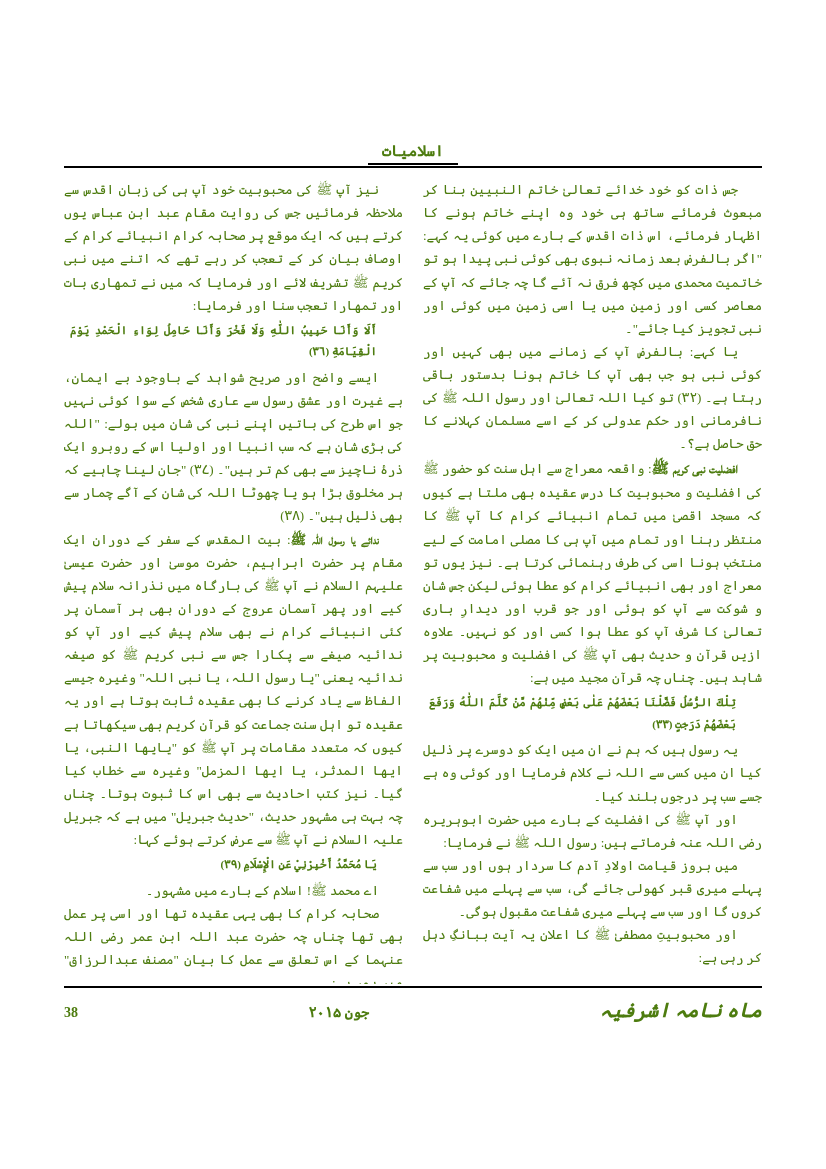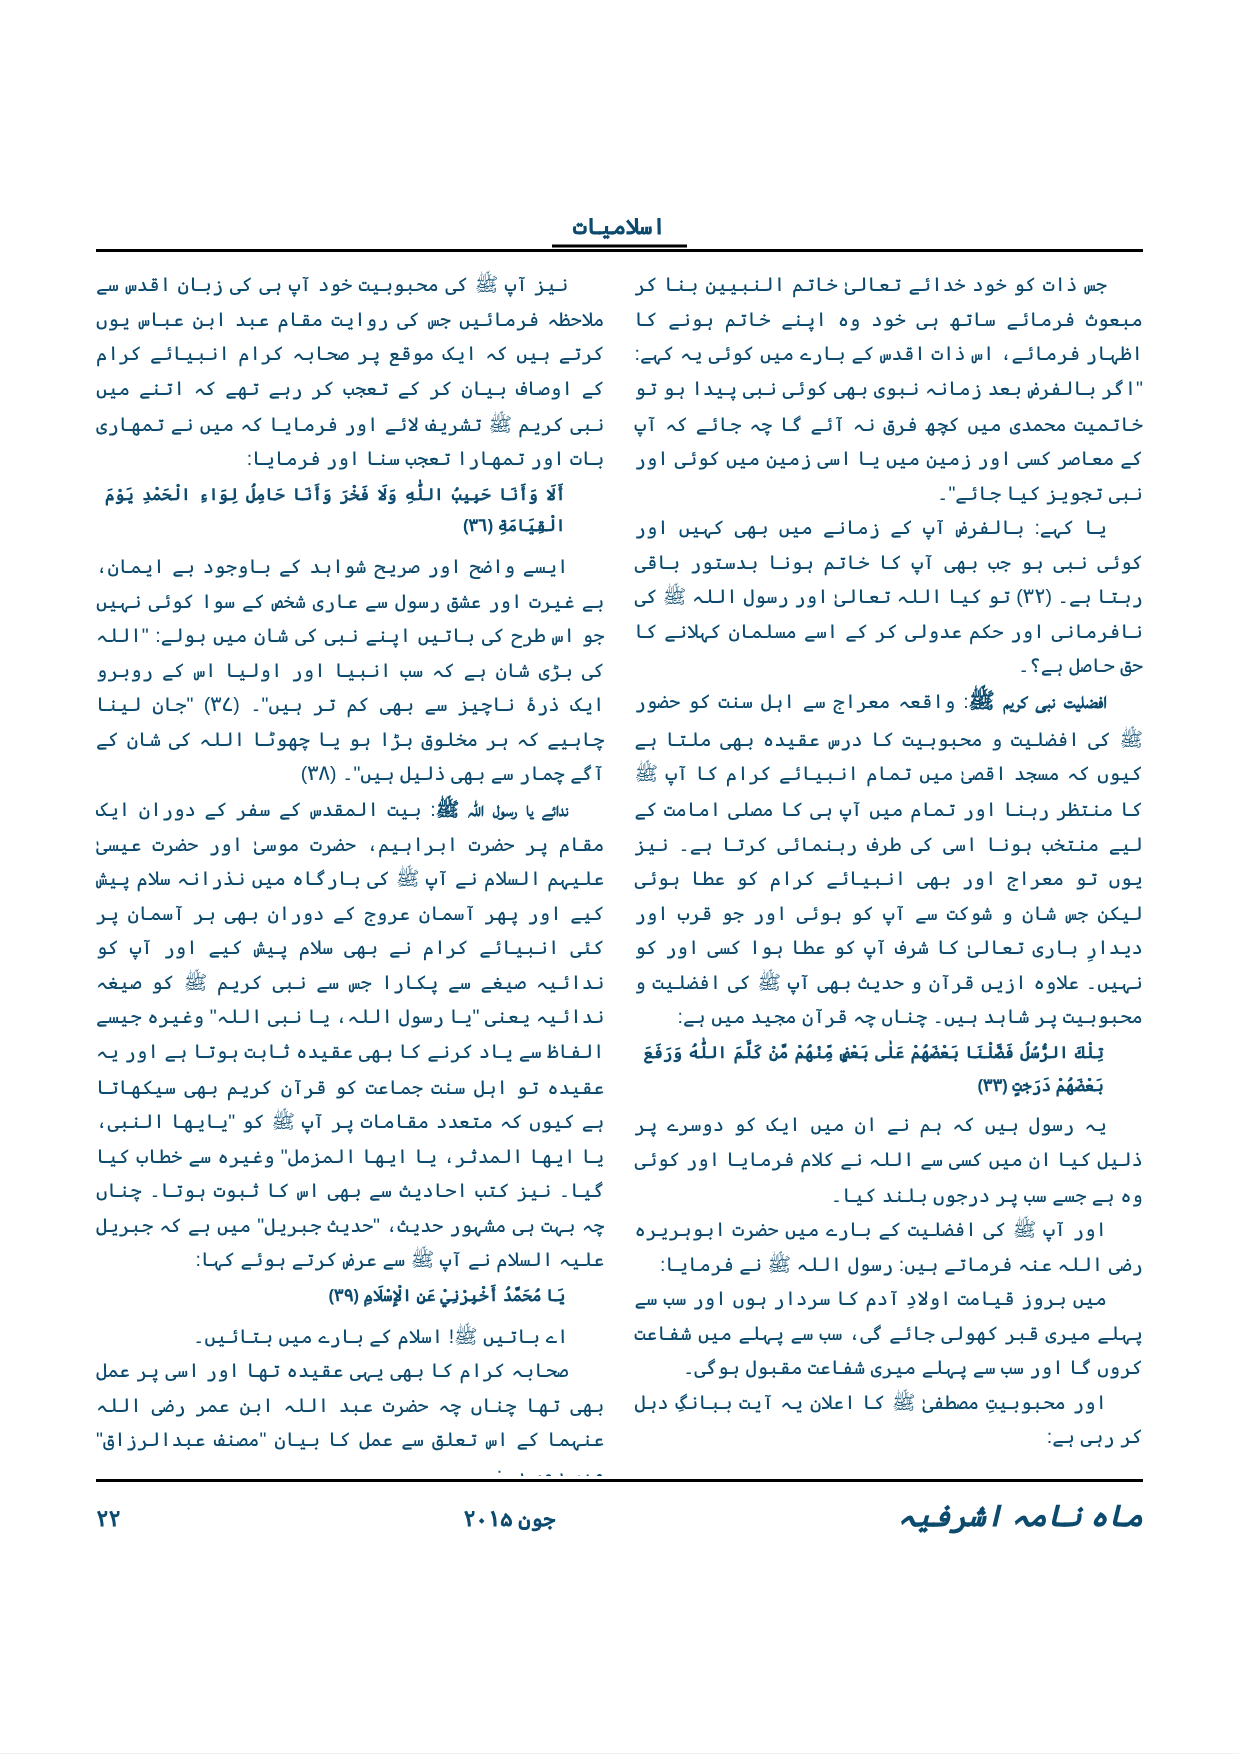--- a/index.html
+++ b/index.html
@@ -2,22 +2,22 @@
 <html lang="ur" dir="rtl"><head>
 <meta charset="utf-8">
 <style>
   html, body { margin: 0; padding: 0; background: #e8e8e8; }
   .page {
     position: relative;
     width: 826px;
     height: 1169px;
     margin: 0 auto;
     background: #ffffff;
-    color: #0c4a6e;
-    font-family: Liberation Sans, sans-serif;
+    color: #4d7c0f;
+    font-family: Liberation Serif, serif;
     direction: rtl;
     box-sizing: border-box;
     overflow: hidden;
   }
   .inner { position: absolute; top: 142px; right: 64px; left: 64px; }
   .page-header { text-align: center; }
   .section-title {
     display: inline-block;
     margin: 0;
     font-size: 15px;
@@ -88,29 +88,29 @@
         <p class="para indent">اور محبوبیتِ مصطفیٰ ﷺ کا اعلان یہ آیت ببانگِ دہل کر رہی ہے:</p>
 
       </section>
 
       <section class="col col-left">
         <p class="para indent">نیز آپ ﷺ کی محبوبیت خود آپ ہی کی زبان اقدس سے ملاحظہ فرمائیں جس کی روایت مقام عبد ابن عباس یوں کرتے ہیں کہ ایک موقع پر صحابہ کرام انبیائے کرام کے اوصاف بیان کر کے تعجب کر رہے تھے کہ اتنے میں نبی کریم ﷺ تشریف لائے اور فرمایا کہ میں نے تمھاری بات اور تمھارا تعجب سنا اور فرمایا:</p>
         <p class="qpara">أَلَا وَأَنَا حَبِيبُ اللّٰهِ وَلَا فَخْرَ وَأَنَا حَامِلُ لِوَاءِ الْحَمْدِ يَوْمَ الْقِيَامَةِ (۳۶)</p>
         <p class="para indent">ایسے واضح اور صریح شواہد کے باوجود بے ایمان، بے غیرت اور عشق رسول سے عاری شخص کے سوا کوئی نہیں جو اس طرح کی باتیں اپنے نبی کی شان میں بولے: "اللہ کی بڑی شان ہے کہ سب انبیا اور اولیا اس کے روبرو ایک ذرۂ ناچیز سے بھی کم تر ہیں"۔ (۳۷) "جان لینا چاہیے کہ ہر مخلوق بڑا ہو یا چھوٹا اللہ کی شان کے آگے چمار سے بھی ذلیل ہیں"۔ (۳۸)</p>
         <p class="para indent"><strong class="lead-heading">ندائے یا رسول اللہ ﷺ</strong><span>: بیت المقدس کے سفر کے دوران ایک مقام پر حضرت ابراہیم، حضرت موسیٰ اور حضرت عیسیٰ علیہم السلام نے آپ ﷺ کی بارگاہ میں نذرانہ سلام پیش کیے اور پھر آسمان عروج کے دوران بھی ہر آسمان پر کئی انبیائے کرام نے بھی سلام پیش کیے اور آپ کو ندائیہ صیغے سے پکارا جس سے نبی کریم ﷺ کو صیغہ ندائیہ یعنی "یا رسول اللہ، یا نبی اللہ" وغیرہ جیسے الفاظ سے یاد کرنے کا بھی عقیدہ ثابت ہوتا ہے اور یہ عقیدہ تو اہل سنت جماعت کو قرآن کریم بھی سیکھاتا ہے کیوں کہ متعدد مقامات پر آپ ﷺ کو "یایھا النبی، یا ایھا المدثر، یا ایھا المزمل" وغیرہ سے خطاب کیا گیا۔ نیز کتب احادیث سے بھی اس کا ثبوت ہوتا۔ چناں چہ بہت ہی مشہور حدیث، "حدیث جبریل" میں ہے کہ جبریل علیہ السلام نے آپ ﷺ سے عرض کرتے ہوئے کہا:</span></p>
         <p class="qpara">يَا مُحَمَّدُ أَخْبِرْنِيْ عَنِ الْإِسْلَامِ (۳۹)</p>
-        <p class="para indent">اے باتیں ﷺ! اسلام کے بارے میں بتائیں۔</p>
+        <p class="para indent">اے محمد ﷺ! اسلام کے بارے میں مشہور۔</p>
         <p class="para indent">صحابہ کرام کا بھی یہی عقیدہ تھا اور اسی پر عمل بھی تھا چناں چہ حضرت عبد اللہ ابن عمر رضی اللہ عنہما کے اس تعلق سے عمل کا بیان "مصنف عبدالرزاق" میں یوں ہے:</p>
 
       </section>
 
     </main>
   </div>
 
   <footer class="page-footer">
     <hr class="footer-rule">
     <div class="footer-row">
       <span class="magazine-name">ماہ نامہ اشرفیہ</span>
       <span class="issue-date">جون ۲۰۱۵</span>
-      <span class="page-number">۲۲</span>
+      <span class="page-number">38</span>
     </div>
   </footer>
 </div>
 
 </body></html>

